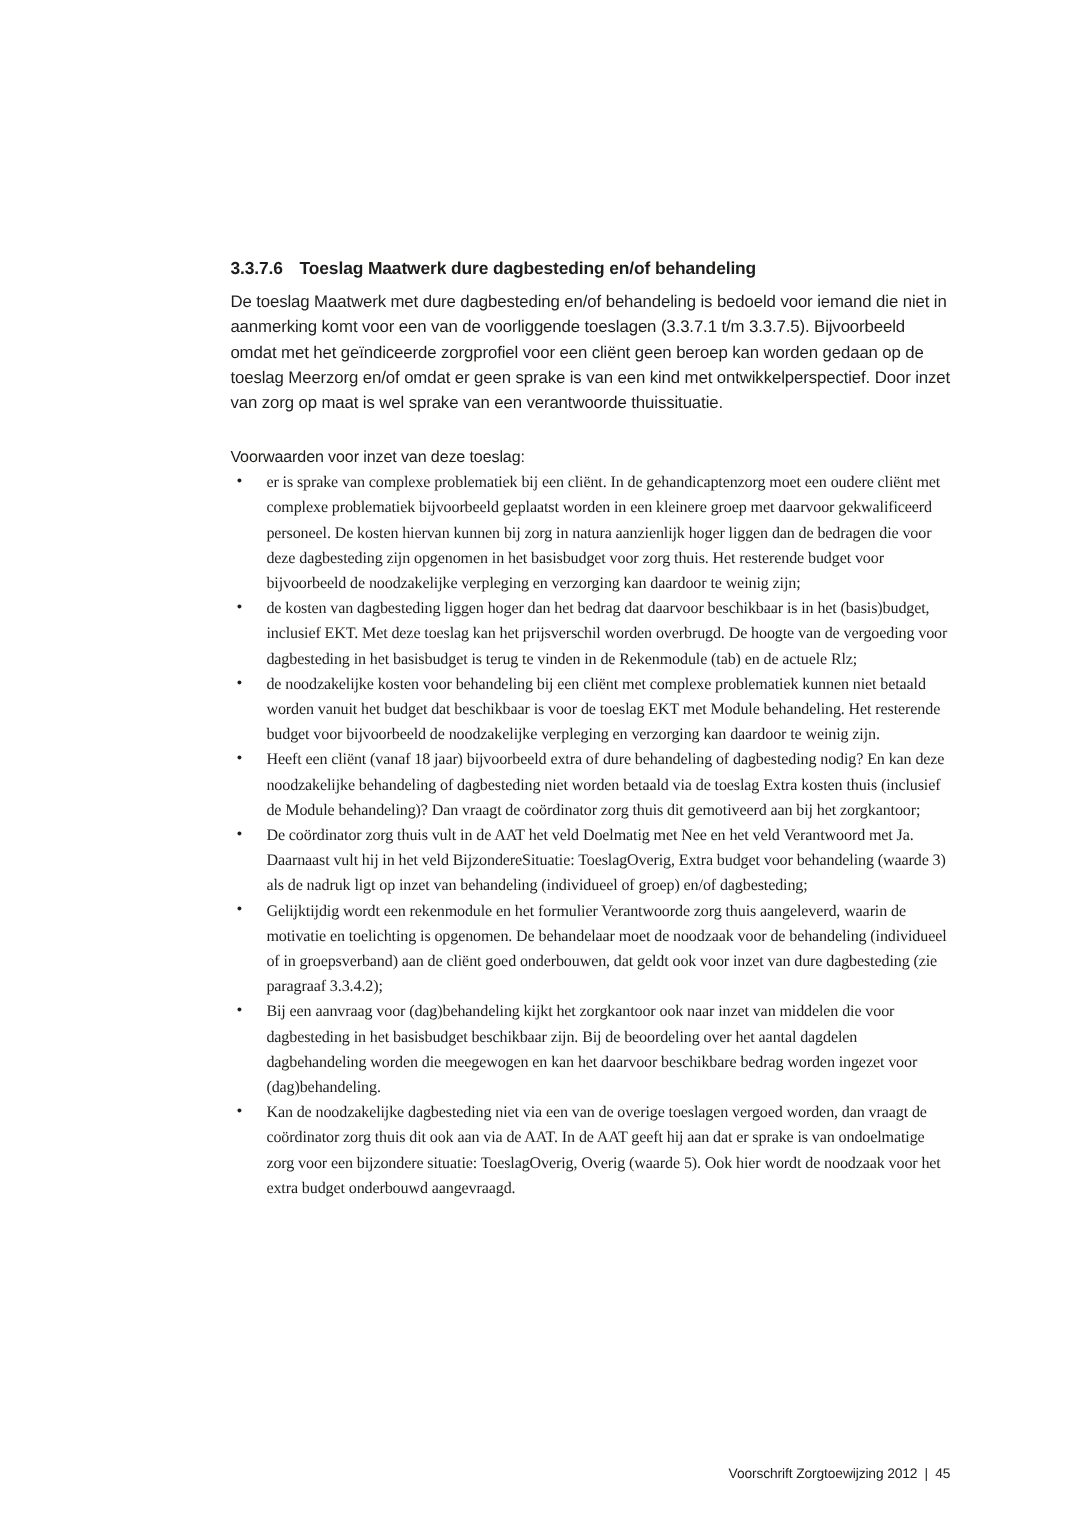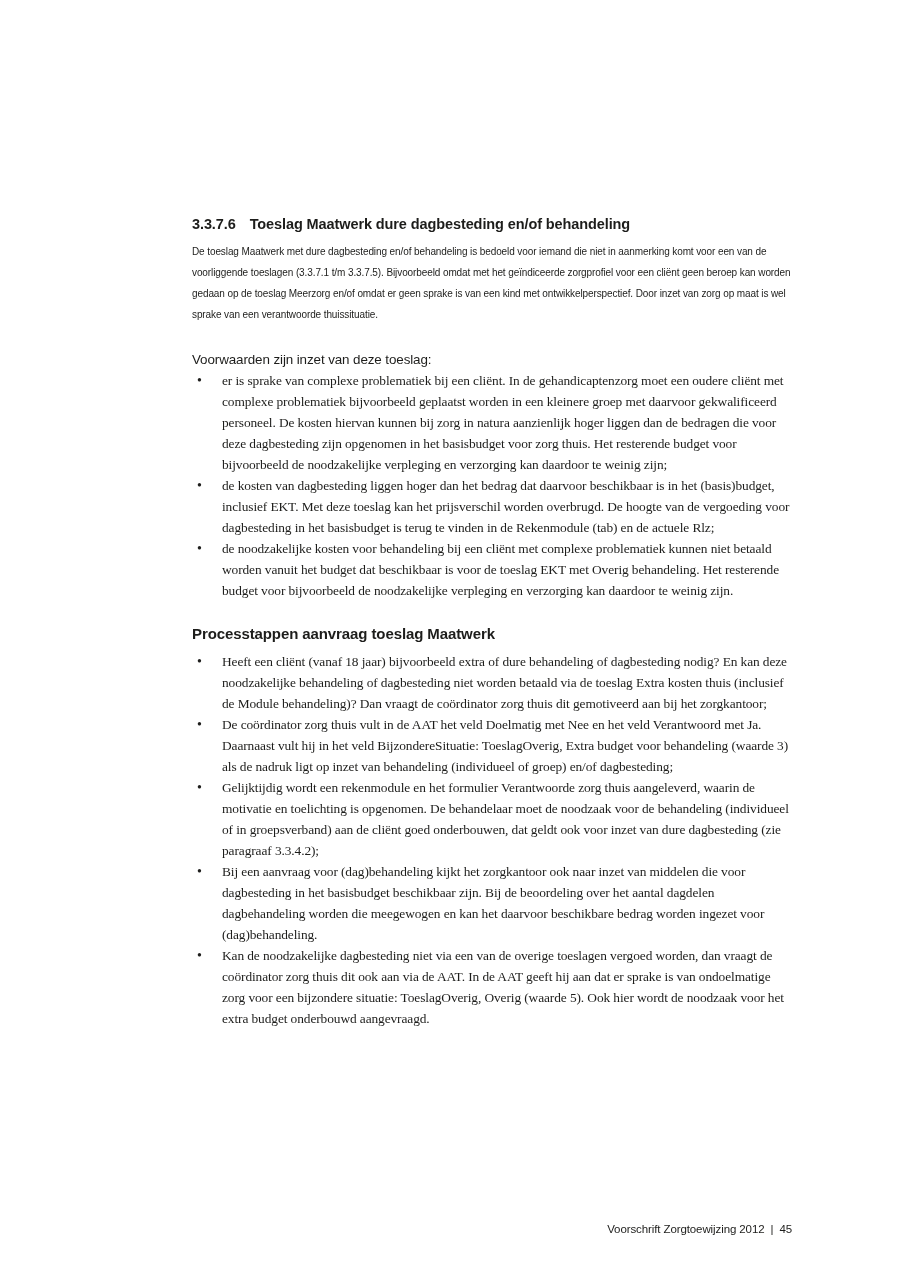--- a/index.html
+++ b/index.html
@@ -20,21 +20,21 @@
     width: 601px;
   }
   .section-heading {
     font-size: 14.5px;
     font-weight: bold;
     line-height: 24px;
     letter-spacing: -0.1px;
   }
   .section-heading .sec-num { margin-right: 14px; }
   .body-text {
-    font-size: 10px;
+    font-size: 14px;
     line-height: 21px;
     letter-spacing: -0.1px;
     margin-top: 5px;
   }
   .lead-line {
     font-size: 13.4px;
     line-height: 21px;
     letter-spacing: -0.1px;
     margin-top: 24px;
   }
@@ -83,29 +83,28 @@
 
 <div class="page">
   <div class="content">
 
     <div class="section-heading">
       <span class="sec-num">3.3.7.6</span><span>Toeslag Maatwerk dure dagbesteding en/of behandeling</span>
     </div>
 
     <p class="body-text">De toeslag Maatwerk met dure dagbesteding en/of behandeling is bedoeld voor iemand die niet in aanmerking komt voor een van de voorliggende toeslagen (3.3.7.1 t/m 3.3.7.5). Bijvoorbeeld omdat met het geïndiceerde zorgprofiel voor een cliënt geen beroep kan worden gedaan op de toeslag Meerzorg en/of omdat er geen sprake is van een kind met ontwikkelperspectief. Door inzet van zorg op maat is wel sprake van een verantwoorde thuissituatie.</p>
 
-    <p class="lead-line">Voorwaarden zijn inzet van deze toeslag:</p>
+    <p class="lead-line">Voorwaarden voor inzet van deze toeslag:</p>
 
     <ul class="doc-list">
       <li>er is sprake van complexe problematiek bij een cliënt. In de gehandicaptenzorg moet een oudere cliënt met complexe problematiek bijvoorbeeld geplaatst worden in een kleinere groep met daarvoor gekwalificeerd personeel. De kosten hiervan kunnen bij zorg in natura aanzienlijk hoger liggen dan de bedragen die voor deze dagbesteding zijn opgenomen in het basisbudget voor zorg thuis. Het resterende budget voor bijvoorbeeld de noodzakelijke verpleging en verzorging kan daardoor te weinig zijn;</li>
       <li>de kosten van dagbesteding liggen hoger dan het bedrag dat daarvoor beschikbaar is in het (basis)budget, inclusief EKT. Met deze toeslag kan het prijsverschil worden overbrugd. De hoogte van de vergoeding voor dagbesteding in het basisbudget is terug te vinden in de Rekenmodule (tab) en de actuele Rlz;</li>
-      <li>de noodzakelijke kosten voor behandeling bij een cliënt met complexe problematiek kunnen niet betaald worden vanuit het budget dat beschikbaar is voor de toeslag EKT met Overig behandeling. Het resterende budget voor bijvoorbeeld de noodzakelijke verpleging en verzorging kan daardoor te weinig zijn.</li>
+      <li>de noodzakelijke kosten voor behandeling bij een cliënt met complexe problematiek kunnen niet betaald worden vanuit het budget dat beschikbaar is voor de toeslag EKT met Module behandeling. Het resterende budget voor bijvoorbeeld de noodzakelijke verpleging en verzorging kan daardoor te weinig zijn.</li>
     </ul>
 
-    <div class="sub-heading">Processtappen aanvraag toeslag Maatwerk</div>
 
     <ul class="doc-list">
       <li>Heeft een cliënt (vanaf 18 jaar) bijvoorbeeld extra of dure behandeling of dagbesteding nodig? En kan deze noodzakelijke behandeling of dagbesteding niet worden betaald via de toeslag Extra kosten thuis (inclusief de Module behandeling)? Dan vraagt de coördinator zorg thuis dit gemotiveerd aan bij het zorgkantoor;</li>
       <li>De coördinator zorg thuis vult in de AAT het veld Doelmatig met Nee en het veld Verantwoord met Ja. Daarnaast vult hij in het veld BijzondereSituatie: ToeslagOverig, Extra budget voor behandeling (waarde 3) als de nadruk ligt op inzet van behandeling (individueel of groep) en/of dagbesteding;</li>
       <li>Gelijktijdig wordt een rekenmodule en het formulier Verantwoorde zorg thuis aangeleverd, waarin de motivatie en toelichting is opgenomen. De behandelaar moet de noodzaak voor de behandeling (individueel of in groepsverband) aan de cliënt goed onderbouwen, dat geldt ook voor inzet van dure dagbesteding (zie paragraaf 3.3.4.2);</li>
       <li>Bij een aanvraag voor (dag)behandeling kijkt het zorgkantoor ook naar inzet van middelen die voor dagbesteding in het basisbudget beschikbaar zijn. Bij de beoordeling over het aantal dagdelen dagbehandeling worden die meegewogen en kan het daarvoor beschikbare bedrag worden ingezet voor (dag)behandeling.</li>
       <li>Kan de noodzakelijke dagbesteding niet via een van de overige toeslagen vergoed worden, dan vraagt de coördinator zorg thuis dit ook aan via de AAT. In de AAT geeft hij aan dat er sprake is van ondoelmatige zorg voor een bijzondere situatie: ToeslagOverig, Overig (waarde 5). Ook hier wordt de noodzaak voor het extra budget onderbouwd aangevraagd.</li>
     </ul>
 
   </div>

